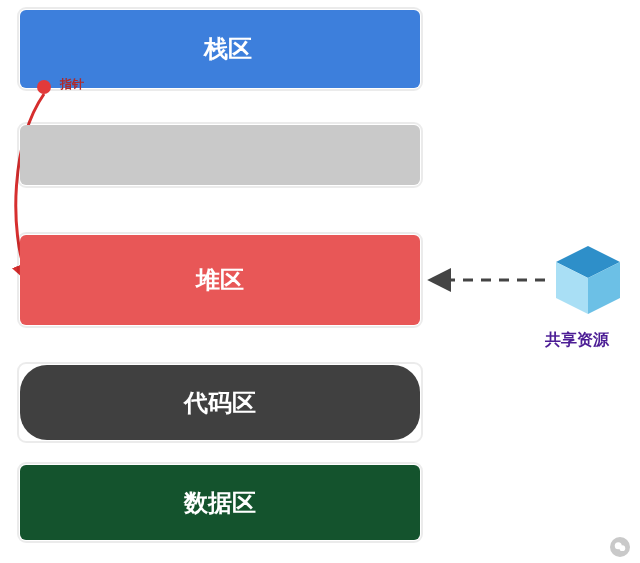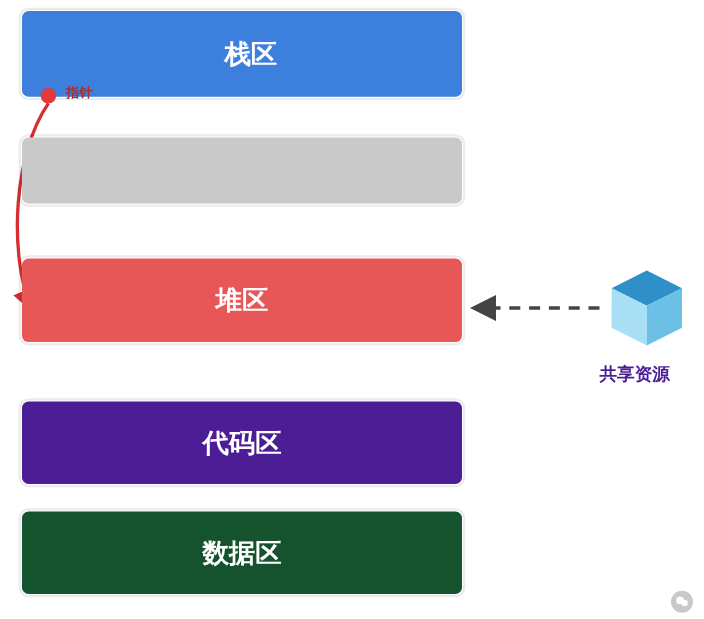--- a/index.html
+++ b/index.html
@@ -90,41 +90,41 @@
       <path d="M 0 0 L 10 5 L 0 10 z" fill="#d62e2e"></path>
     </marker>
   </defs>
   <path d="M 44 94 C 12 140, 8 230, 28 280" stroke="#d62e2e" stroke-width="3" fill="none" marker-end="url(#arrowRed)"></path>
 </svg>
 
 <div class="segment hand-border" style="top:125px; height:60px; background:#c9c9c9;">
   <span></span>
 </div>
 
-<div class="segment hand-border" style="top:235px; height:76px; background:#e85757;">
+<div class="segment hand-border" style="top:235px; height:90px; background:#e85757;">
   <span>堆区</span>
 </div>
 
 <svg style="position:absolute; left:0; top:0; width:640px; height:563px; pointer-events:none;">
   <defs>
     <marker id="arrowGray" viewBox="0 0 10 10" refX="8" refY="5" markerWidth="8" markerHeight="8" orient="auto">
       <path d="M 0 0 L 10 5 L 0 10 z" fill="#444"></path>
     </marker>
   </defs>
   <line x1="545" y1="280" x2="432" y2="280" stroke="#444" stroke-width="3" stroke-dasharray="10 8" marker-end="url(#arrowGray)"></line>
 </svg>
 
 <svg class="cube" style="left:548px; top:240px; width:80px; height:80px;">
   <polygon points="40,6 72,22 40,38 8,22" fill="#2e8fc9"></polygon>
   <polygon points="8,22 40,38 40,74 8,58" fill="#a9dff5"></polygon>
   <polygon points="72,22 40,38 40,74 72,58" fill="#6cc0e6"></polygon>
 </svg>
 <div class="resource-label" style="left:545px; top:330px; width:90px;">共享资源</div>
 
-<div class="segment hand-border" style="top:365px; height:75px; background:#4c1d95;">
+<div class="segment hand-border" style="top:365px; height:75px; background:#404040;border-radius:27px;">
   <span>代码区</span>
 </div>
 
 <div class="segment hand-border" style="top:465px; height:75px; background:#14532d;">
   <span>数据区</span>
 </div>
 
 <div class="watermark">
   <span class="wechat-icon">
     <svg width="14" height="14" viewBox="0 0 24 24">

